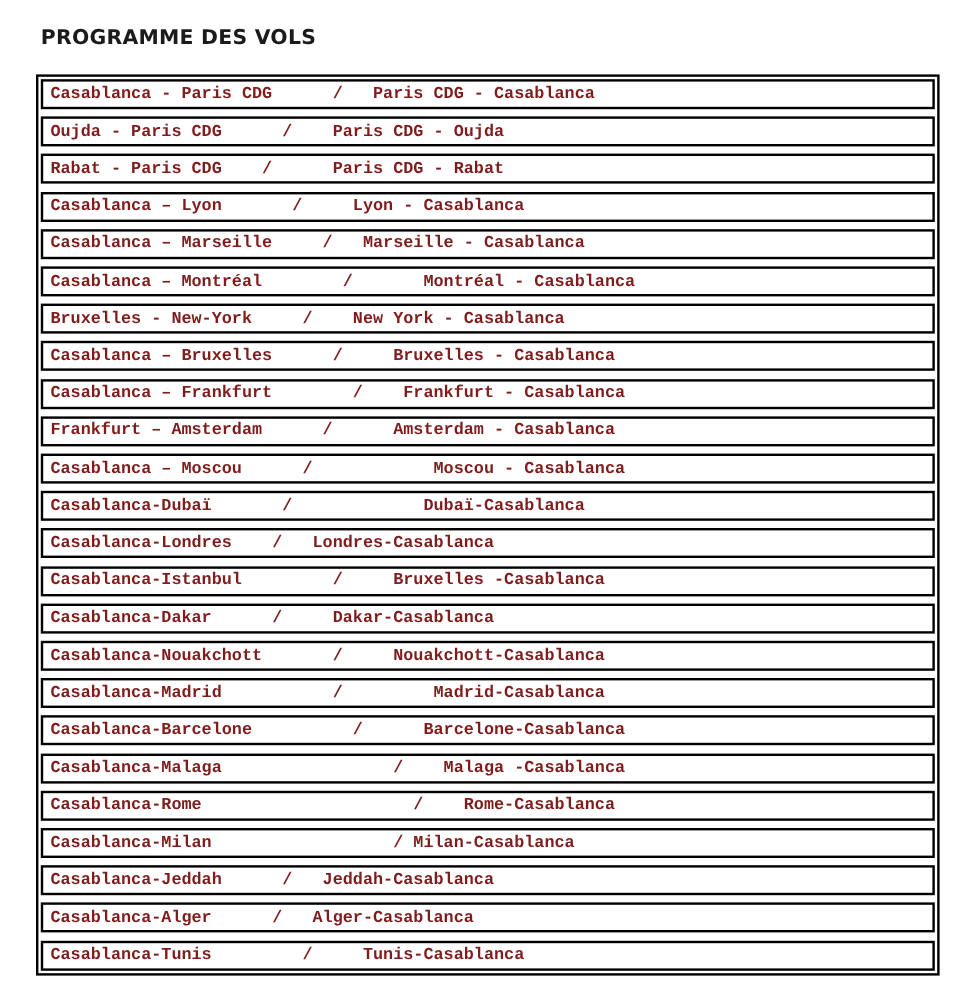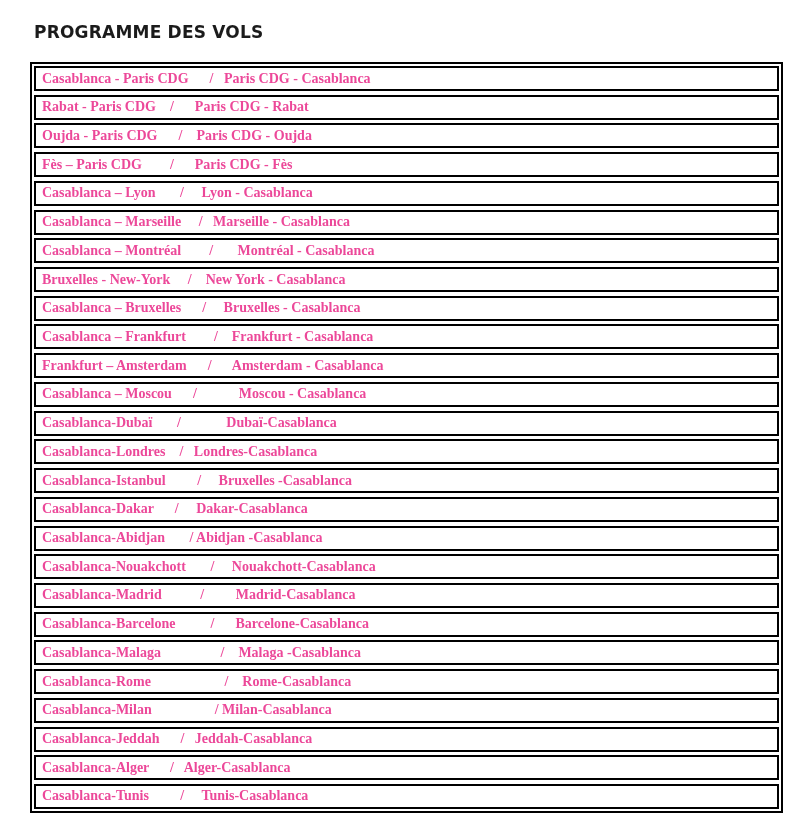--- a/index.html
+++ b/index.html
@@ -40,52 +40,50 @@
     padding: 2px;
   }
   .flight-row {
     box-sizing: border-box;
     height: 25px;
     border: 2px solid #000000;
     background: #ffffff;
     display: flex;
     align-items: center;
     padding-left: 6px;
-    font-family: Liberation Serif, serif;
+    font-family: Liberation Mono, monospace;
     font-weight: bold;
     font-size: 14px;
-    color: #ec4899;
+    color: #7f1d1d;
     white-space: pre;
     overflow: hidden;
   }
 </style>
 </head>
 <body>
 
 <div class="page">
   <div class="title">PROGRAMME DES VOLS</div>
 
   <div class="flight-table">
     <div class="flight-row">Casablanca - Paris CDG      /   Paris CDG - Casablanca</div>
+    <div class="flight-row">Oujda - Paris CDG      /    Paris CDG - Oujda</div>
     <div class="flight-row">Rabat - Paris CDG    /      Paris CDG - Rabat</div>
-    <div class="flight-row">Oujda - Paris CDG      /    Paris CDG - Oujda</div>
-    <div class="flight-row">Fès – Paris CDG        /      Paris CDG - Fès</div>
     <div class="flight-row">Casablanca – Lyon       /     Lyon - Casablanca</div>
     <div class="flight-row">Casablanca – Marseille     /   Marseille - Casablanca</div>
     <div class="flight-row">Casablanca – Montréal        /       Montréal - Casablanca</div>
     <div class="flight-row">Bruxelles - New-York     /    New York - Casablanca</div>
     <div class="flight-row">Casablanca – Bruxelles      /     Bruxelles - Casablanca</div>
     <div class="flight-row">Casablanca – Frankfurt        /    Frankfurt - Casablanca</div>
     <div class="flight-row">Frankfurt – Amsterdam      /      Amsterdam - Casablanca</div>
     <div class="flight-row">Casablanca – Moscou      /            Moscou - Casablanca</div>
     <div class="flight-row">Casablanca-Dubaï       /             Dubaï-Casablanca</div>
     <div class="flight-row">Casablanca-Londres    /   Londres-Casablanca</div>
     <div class="flight-row">Casablanca-Istanbul         /     Bruxelles -Casablanca</div>
     <div class="flight-row">Casablanca-Dakar      /     Dakar-Casablanca</div>
-    <div class="flight-row">Casablanca-Abidjan       / Abidjan -Casablanca</div>
     <div class="flight-row">Casablanca-Nouakchott       /     Nouakchott-Casablanca</div>
     <div class="flight-row">Casablanca-Madrid           /         Madrid-Casablanca</div>
     <div class="flight-row">Casablanca-Barcelone          /      Barcelone-Casablanca</div>
     <div class="flight-row">Casablanca-Malaga                 /    Malaga -Casablanca</div>
     <div class="flight-row">Casablanca-Rome                     /    Rome-Casablanca</div>
     <div class="flight-row">Casablanca-Milan                  / Milan-Casablanca</div>
     <div class="flight-row">Casablanca-Jeddah      /   Jeddah-Casablanca</div>
     <div class="flight-row">Casablanca-Alger      /   Alger-Casablanca</div>
     <div class="flight-row">Casablanca-Tunis         /     Tunis-Casablanca</div>
   </div>

